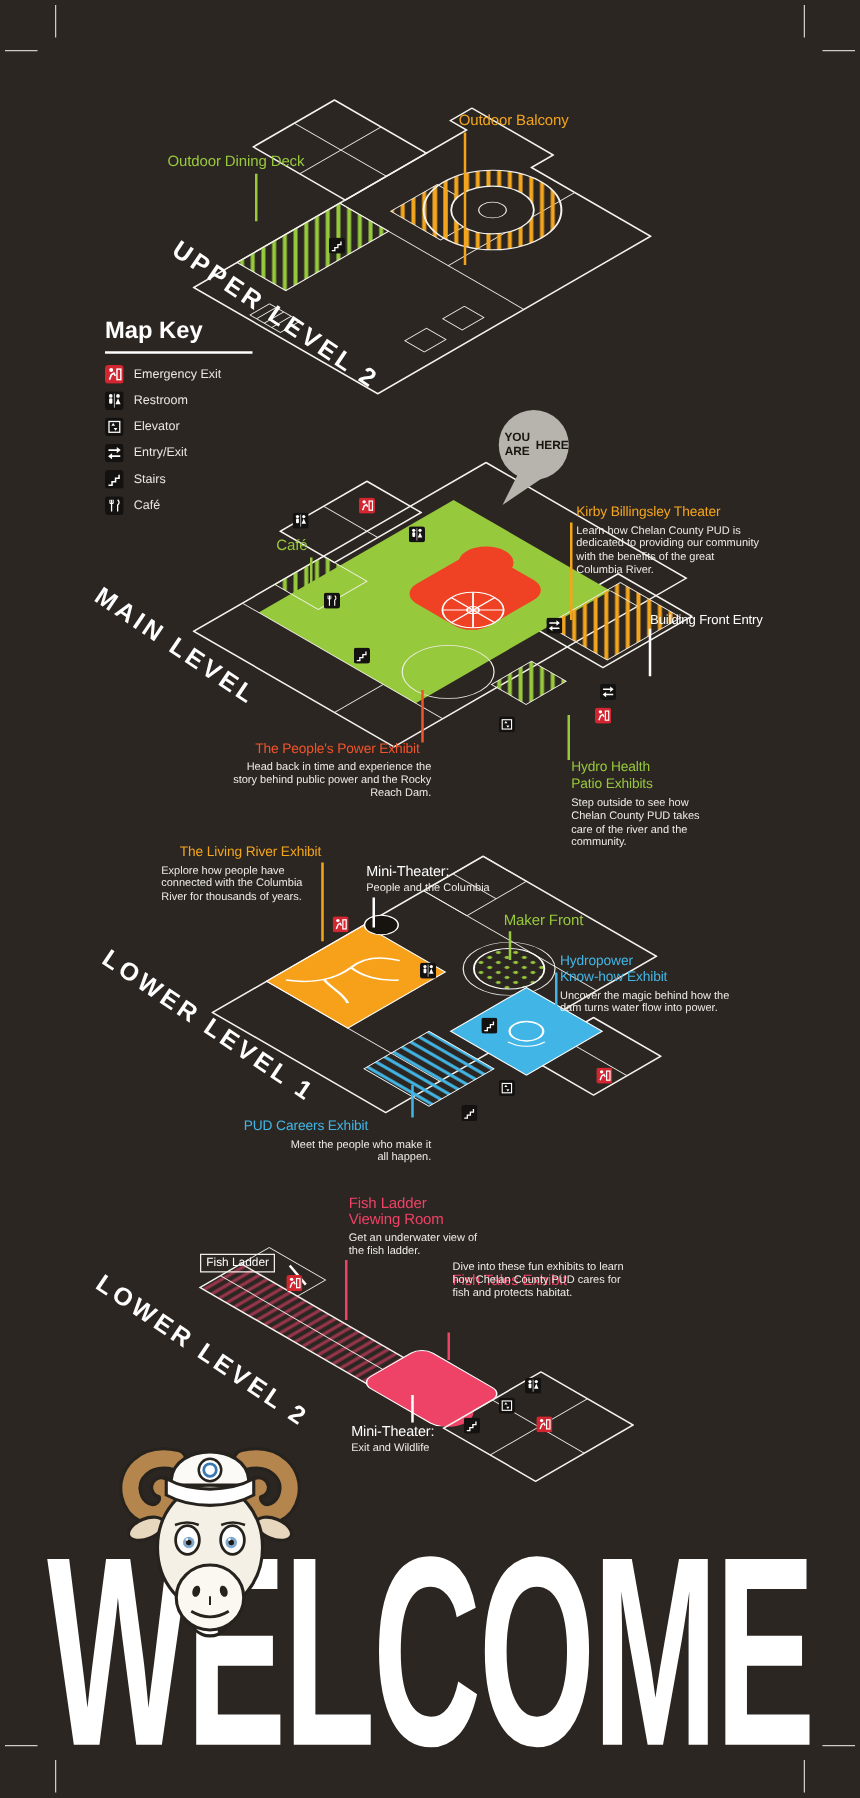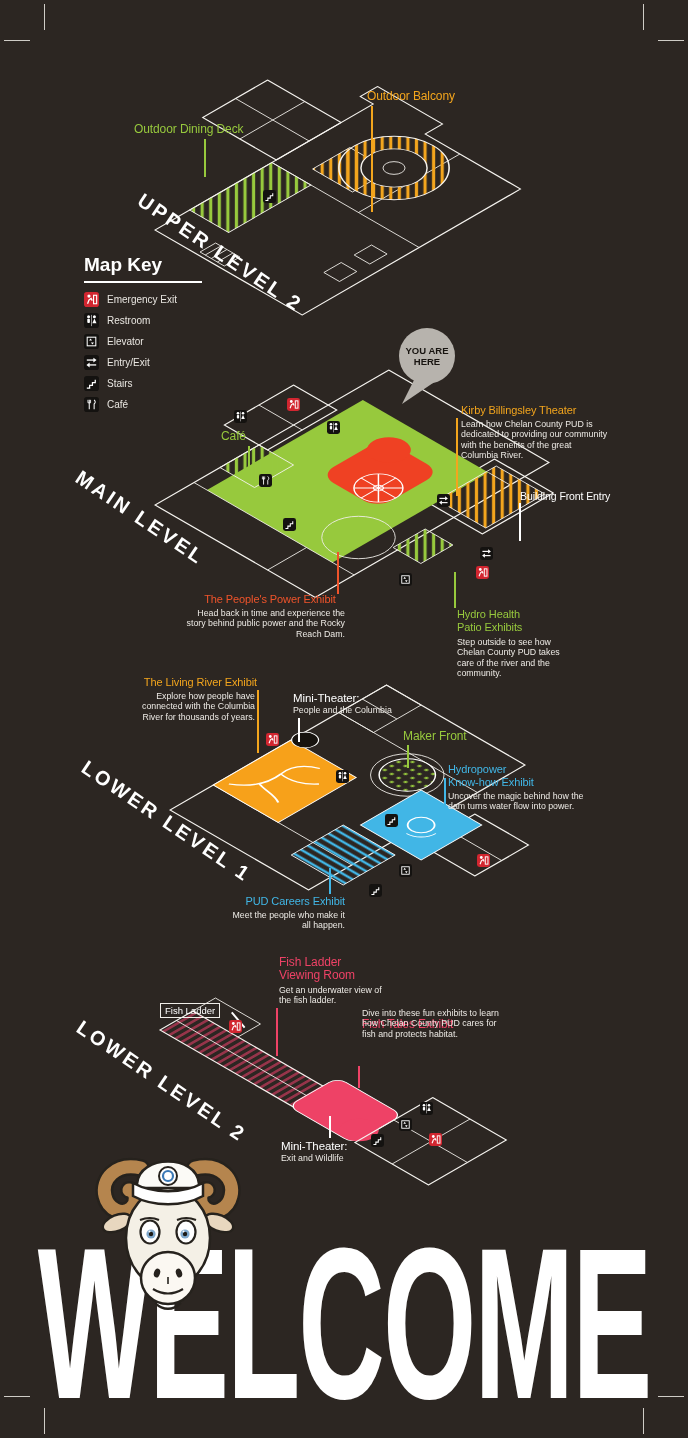--- a/index.html
+++ b/index.html
@@ -21,21 +21,21 @@
   .c-blue{color:#41b6e6}.c-pink{color:#ee4266}.c-white{color:#fff}
   .map-key{position:absolute;left:84px;top:254px;width:150px;z-index:3}
   .key-title{font-size:19px;font-weight:bold;color:#fff}
   .key-rule{width:118px;height:2px;background:#fff;margin:5px 0 9px}
   .key-row{display:flex;align-items:center;gap:8px;margin-bottom:6px}
   .key-row svg{width:15px;height:15px;flex:0 0 15px}
   .key-lbl{font-size:10px;color:#e9e6e1}
   .plan-ic{position:absolute;width:13px;height:13px;z-index:2}
   .yah{position:absolute;left:399px;top:328px;width:56px;height:56px;border-radius:50%;
        background:#b7b3ad;color:#181410;font-weight:bold;font-size:9.5px;line-height:11px;
-       display:flex;flex-direction:column;align-items:center;justify-content:center;
+       display:flex;flex-direction:row;align-items:center;justify-content:center;
        text-align:center;z-index:4}
   .fl-lbl{position:absolute;left:160px;top:1003px;font-size:9.5px;color:#fff;
           border:1px solid #f0eee9;padding:1px 4px;z-index:3}
   .welcome{position:absolute;left:0;right:0;bottom:30px;text-align:center;color:#fff;
            font-weight:700;font-size:120px;letter-spacing:-2px;line-height:0.78;
            transform:scaleY(1.8);transform-origin:50% 100%;z-index:5;white-space:nowrap}
 </style>
 </head>
 <body>
 
@@ -272,32 +272,32 @@
     <circle cx="102" cy="172" r="23" fill="url(#dG)" stroke="#fff" stroke-width="1.2"></circle>
     <rect x="125" y="95" width="70" height="70" fill="#41b6e6" stroke="#fff" stroke-width="1"></rect>
     <circle cx="160" cy="130" r="11" fill="none" stroke="#fff" stroke-width="1.5"></circle>
     <path d="M160 113 A17 17 0 0 1 177 130" fill="none" stroke="#fff" stroke-width="1.2"></path>
     <rect x="115" y="25" width="60" height="60" fill="url(#hB)" stroke="#fff" stroke-width="0.8"></rect>
     <circle cx="8" cy="148" r="11" fill="#17130f" stroke="#fff" stroke-width="1"></circle>
   </g>
 </svg>
 <div class="lvl-title" style="left:90px;top:756px">LOWER LEVEL 1</div>
 <div class="lbl c-orange" style="left:110px;top:676px;width:147px;text-align:right">The Living River Exhibit</div>
-<div class="desc" style="left:129px;top:691px;width:126px;text-align:right">Explore how people have connected with the Columbia River for thousands of years.</div>
+<div class="desc" style="left:129px;top:691px;width:126px;">Explore how people have connected with the Columbia River for thousands of years.</div>
 <div class="leader" style="left:257px;top:690px;height:63px;background:#f3a51d"></div>
 <div class="lbl c-white" style="left:293px;top:692px;font-size:11.5px">Mini-Theater:</div>
 <div class="desc" style="left:293px;top:705px;width:110px">People and the Columbia</div>
 <div class="leader" style="left:298px;top:718px;height:24px;background:#ffffff"></div>
 <div class="lbl c-green" style="left:403px;top:730px;font-size:12px">Maker Front</div>
 <div class="leader" style="left:407px;top:745px;height:23px;background:#97c93d"></div>
 <div class="lbl c-blue" style="left:448px;top:763px">Hydropower</div>
 <div class="lbl c-blue" style="left:448px;top:776px">Know-how Exhibit</div>
 <div class="desc" style="left:448px;top:791px;width:146px">Uncover the magic behind how the dam turns water flow into power.</div>
 <div class="leader" style="left:444px;top:778px;height:55px;background:#41b6e6"></div>
-<div class="lbl c-blue" style="left:195px;top:895px;width:150px;text-align:right">PUD Careers Exhibit</div>
+<div class="lbl c-blue" style="left:195px;top:895px;width:150px;text-align:left">PUD Careers Exhibit</div>
 <div class="desc" style="left:225px;top:910px;width:120px;text-align:right">Meet the people who make it all happen.</div>
 <div class="leader" style="left:329px;top:868px;height:26px;background:#41b6e6"></div>
 <svg class="plan-ic" style="left:266px;top:733px">
     <use href="#ic-exit"></use>
   </svg>
 <svg class="plan-ic" style="left:336px;top:770px">
     <use href="#ic-restroom"></use>
   </svg>
 <svg class="plan-ic" style="left:385px;top:814px">
     <use href="#ic-stairs"></use>

